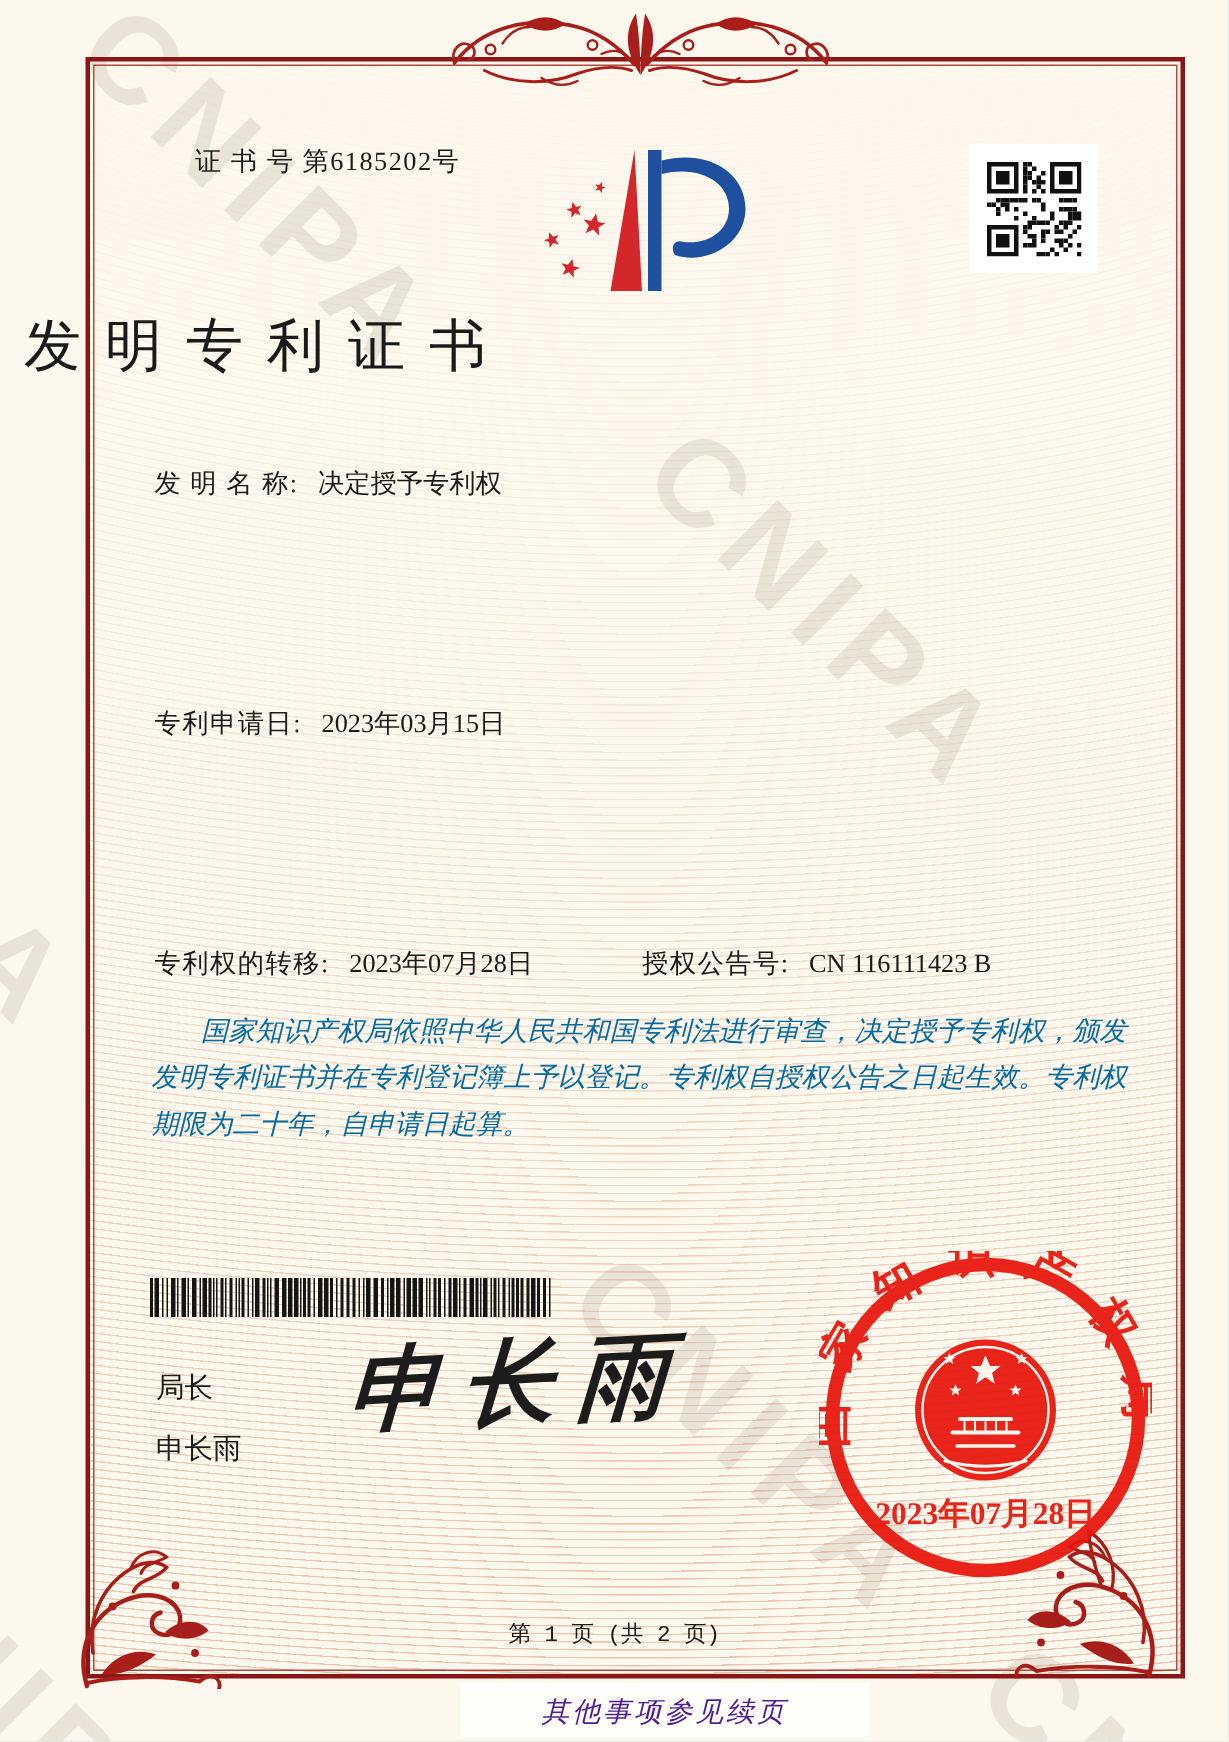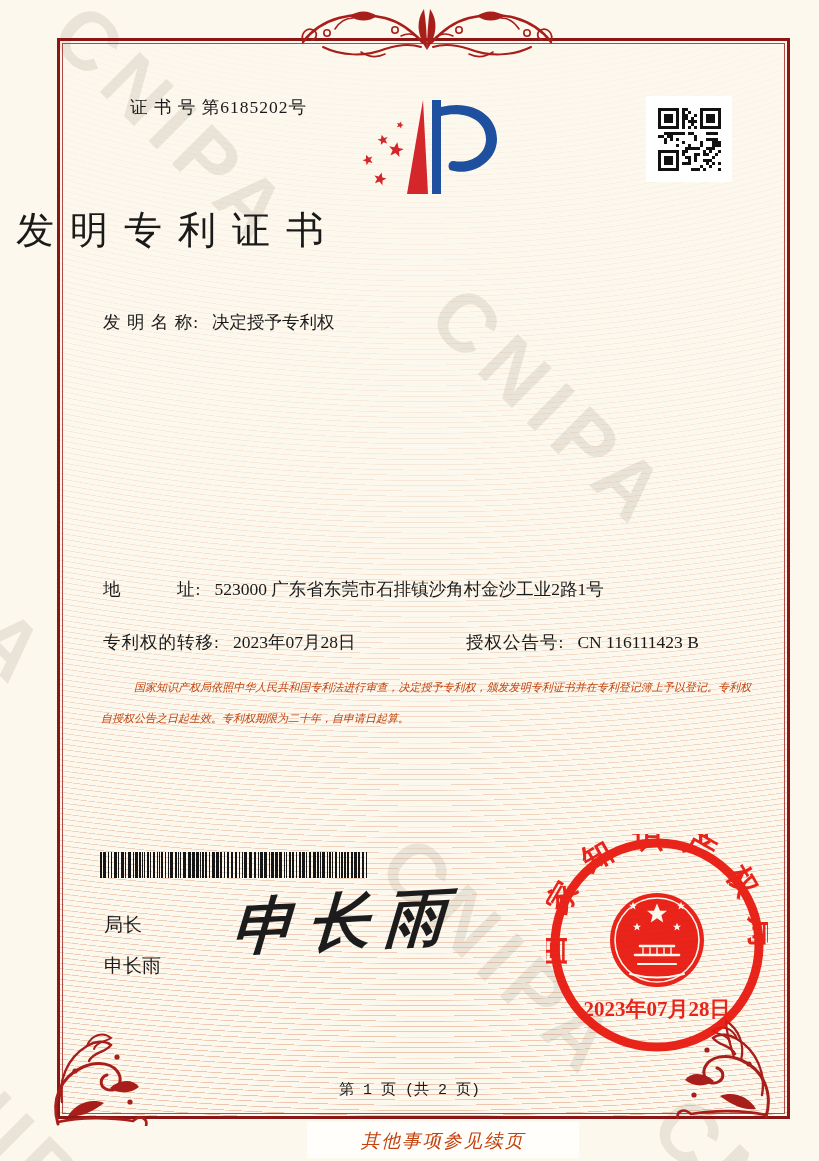--- a/index.html
+++ b/index.html
@@ -50,46 +50,46 @@
   .logo{position:absolute;left:352px;top:97px;z-index:4;}
   .qr-wrap{position:absolute;left:646px;top:96px;width:86px;height:86px;background:#fff;z-index:4;display:flex;align-items:center;justify-content:center;}
   .title{
     position:absolute;left:0;right:0;top:205px;margin:0;
     font-size:38px;font-weight:400;letter-spacing:16px;text-indent:16px;z-index:4;
   }
   
   .row{position:absolute;left:103px;font-size:17.5px;white-space:nowrap;z-index:4;}
   .flabel{display:inline-block;letter-spacing:1px;}
   .fvalue{margin-left:13px;}
-  .grant-no{position:absolute;left:325px;margin-left:38px;}
+  .grant-no{position:absolute;left:325px;}
   
   .para{
-    position:absolute;left:101px;width:650px;margin:0;font-size:11px;
-    line-height:31px;text-indent:33px;font-style:italic;z-index:4;color:#c2410c;
+    position:absolute;left:101px;width:650px;margin:0;font-size:18px;
+    line-height:31px;text-indent:33px;font-style:italic;z-index:4;color:#0369a1;
     text-align:justify;
   }
   .p1{top:672px;}
   .p2{top:745px;}
   
   .barcode{position:absolute;left:100px;top:852px;z-index:4;}
   .officer-title{position:absolute;left:104px;top:912px;font-size:19px;z-index:4;}
   .officer-name{position:absolute;left:104px;top:953px;font-size:19px;z-index:4;}
   .signature{
     position:absolute;left:232px;top:880px;font-size:62px;font-weight:bold;
     font-style:italic;letter-spacing:14px;color:#1c1c1c;z-index:4;
     transform:rotate(-3deg) skewX(-6deg);white-space:nowrap;
   }
   .seal{position:absolute;left:546px;top:834px;z-index:5;}
   
   .page-info{position:absolute;left:0;right:0;top:1080px;text-align:center;font-size:15px;z-index:4;font-family:Liberation Mono, monospace;}
   .cont-box{
     position:absolute;left:307px;top:1122px;width:272px;height:36px;background:#fffefb;
     display:flex;align-items:center;justify-content:center;z-index:4;
   }
-  .cont-box span{font-size:18.5px;font-style:italic;letter-spacing:2px;color:#c2410c;}
+  .cont-box span{font-size:18.5px;font-style:italic;letter-spacing:2px;color:#4c1d95;}
 </style>
 </head>
 <body>
 
 <div class="page">
 
   <div class="wm wm1">CNIPA</div>
   <div class="wm wm2">CNIPA</div>
   <div class="wm wm3">CNIPA</div>
   <div class="wm wm4">CNIPA</div>
@@ -276,22 +276,22 @@
         <rect x="3" y="45" width="15" height="15" fill="#fff"></rect>
         <rect x="6" y="48" width="9" height="9" fill="#111"></rect>
       </svg>
   </div>
 
   <h1 class="title">发明专利证书</h1>
 
   <div class="row" style="top:310px">
     <span class="flabel">发 明 名 称:</span><span class="fvalue">决定授予专利权</span>
   </div>
-  <div class="row" style="top:577px">
-    <span class="flabel">地　　　址:</span><span class="fvalue">523000 广东省东莞市石排镇沙角村金沙工业2路1号</span>
+  <div class="row" style="top:470px">
+    <span class="flabel">专利申请日:</span><span class="fvalue">2023年03月15日</span>
   </div>
   <div class="row" style="top:630px">
     <span class="flabel">专利权的转移:</span><span class="fvalue">2023年07月28日</span>
     <span class="grant-no">
       <span class="flabel">授权公告号:</span><span class="fvalue">CN 116111423 B</span>
     </span>
   </div>
 
   <p class="para p1">国家知识产权局依照中华人民共和国专利法进行审查，决定授予专利权，颁发发明专利证书并在专利登记簿上予以登记。专利权自授权公告之日起生效。专利权期限为二十年，自申请日起算。</p>
 

